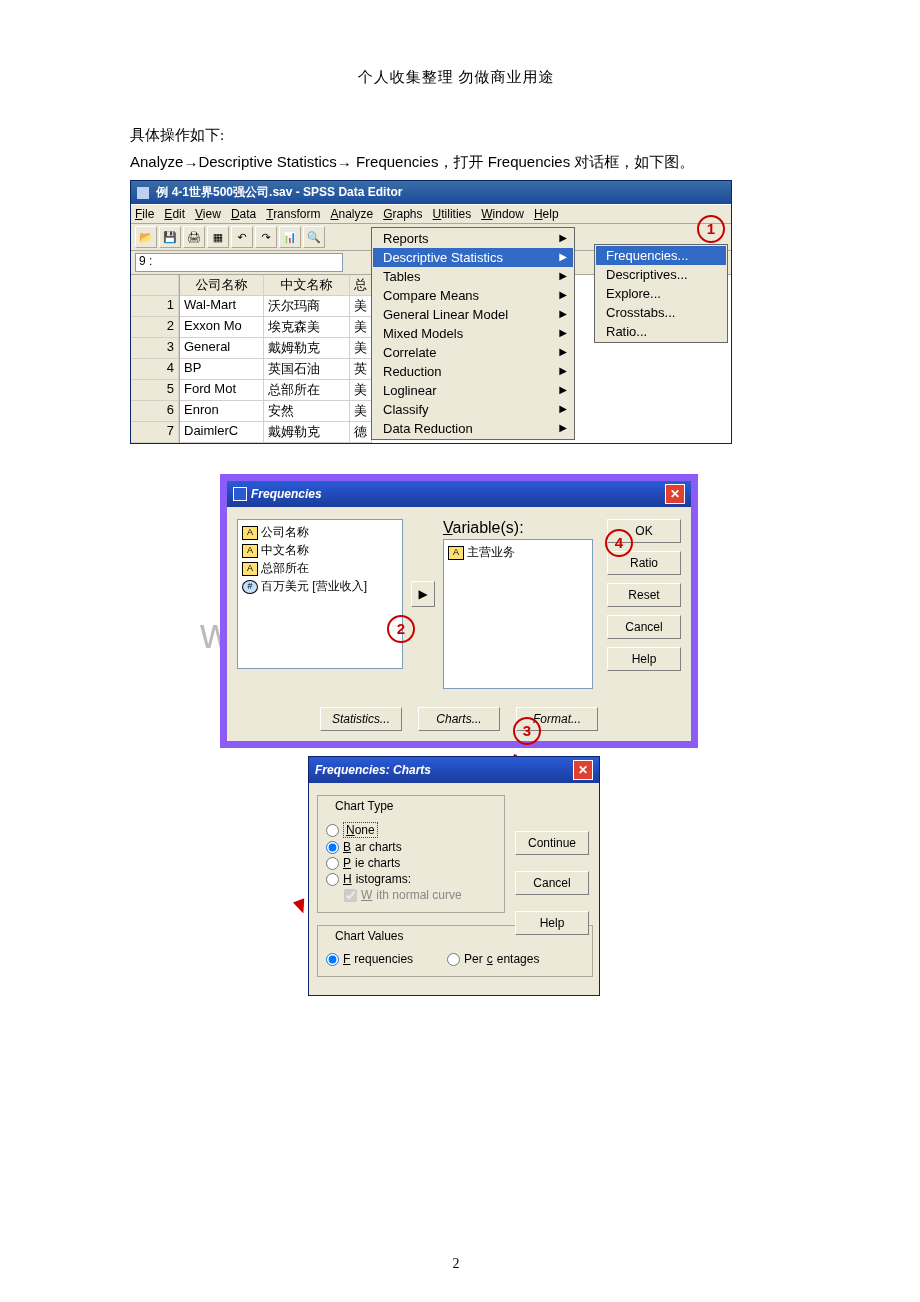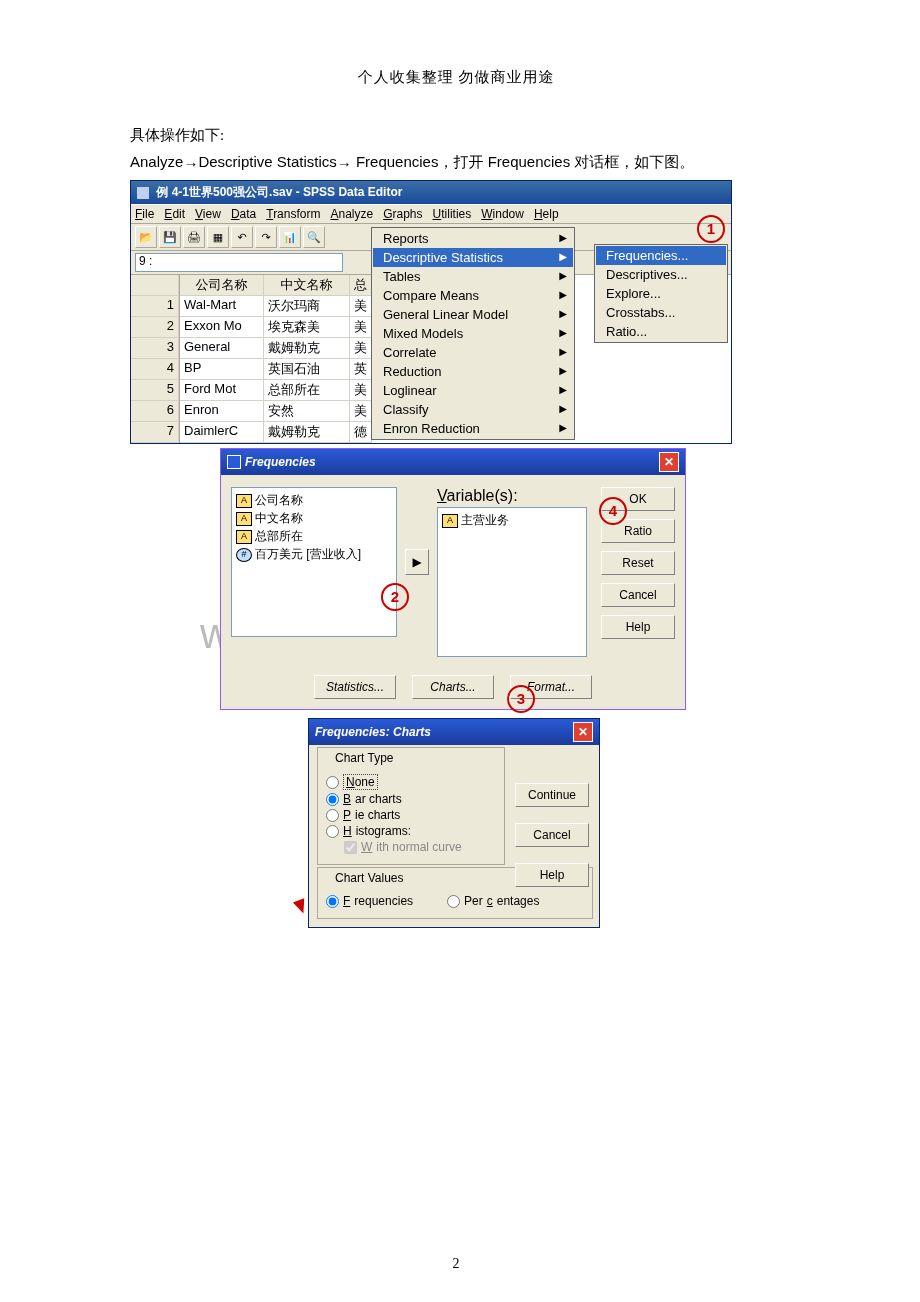--- a/index.html
+++ b/index.html
@@ -134,22 +134,22 @@
     text-align:center;
     line-height:24px;
     font-size:15px;
     background:rgba(255,255,255,0);
     font-family:Arial,sans-serif;
   }
 
   
   .freq-dlg {
     width: 464px;
-    margin: 4px 0 0 90px;
-    border:1px solid #8b5cf6;
+    margin: 30px 0 0 90px;
+    border:7px solid #8b5cf6;
     font-family: Tahoma, Arial, sans-serif;
     font-size:12px;
     position:relative;
     background:#ece9d8;
   }
   .dlg-title {
     background: linear-gradient(#2a5bd7,#1a3b9c);
     color:#fff; padding:3px 6px; font-weight:bold; font-style:italic;
     display:flex; justify-content:space-between; align-items:center;
   }
@@ -208,21 +208,21 @@
   .charts-dlg {
     width:290px;
     margin:8px 0 0 178px;
     border:1px solid #0a246a;
     background:#ece9d8;
     font-family:Tahoma,Arial,sans-serif;
     font-size:12px;
     position:relative;
   }
   .fieldset-title { position:relative; top:-7px; left:6px; background:#ece9d8; padding:0 3px; font-size:12px;}
-  .fs { border:1px solid #aca899; margin:2px 8px; padding:10px 8px 8px 8px;}
+  .fs { border:1px solid #aca899; margin:12px 8px; padding:10px 8px 8px 8px;}
   .radio { display:flex; align-items:center; gap:4px; margin:2px 0; }
   .radio input { margin:0; }
   .dotoutline { border:1px dotted #444; padding:0 2px; }
   .charts-right { position:absolute; right:10px; top:36px; display:flex; flex-direction:column; gap:8px;}
 
   .watermark {
     position:absolute;
     left:200px; top:610px;
     font-size:42px; color:#bbb;
     font-family:Arial,sans-serif;
@@ -332,21 +332,21 @@
       <div class="mitem"><span>Reports</span><span class="arr">▶</span></div>
       <div class="mitem hl"><span>Descriptive Statistics</span><span class="arr">▶</span></div>
       <div class="mitem"><span>Tables</span><span class="arr">▶</span></div>
       <div class="mitem"><span>Compare Means</span><span class="arr">▶</span></div>
       <div class="mitem"><span>General Linear Model</span><span class="arr">▶</span></div>
       <div class="mitem"><span>Mixed Models</span><span class="arr">▶</span></div>
       <div class="mitem"><span>Correlate</span><span class="arr">▶</span></div>
       <div class="mitem"><span>Reduction</span><span class="arr">▶</span></div>
       <div class="mitem"><span>Loglinear</span><span class="arr">▶</span></div>
       <div class="mitem"><span>Classify</span><span class="arr">▶</span></div>
-      <div class="mitem"><span>Enron Reduction</span><span class="arr">▶</span></div>
+      <div class="mitem"><span>Data Reduction</span><span class="arr">▶</span></div>
     </div>
 
     <div class="drop-menu" style="left:463px;top:63px;width:130px">
       <div class="mitem hl">Frequencies...</div>
       <div class="mitem">Descriptives...</div>
       <div class="mitem">Explore...</div>
       <div class="mitem">Crosstabs...</div>
       <div class="mitem">Ratio...</div>
     </div>
 

